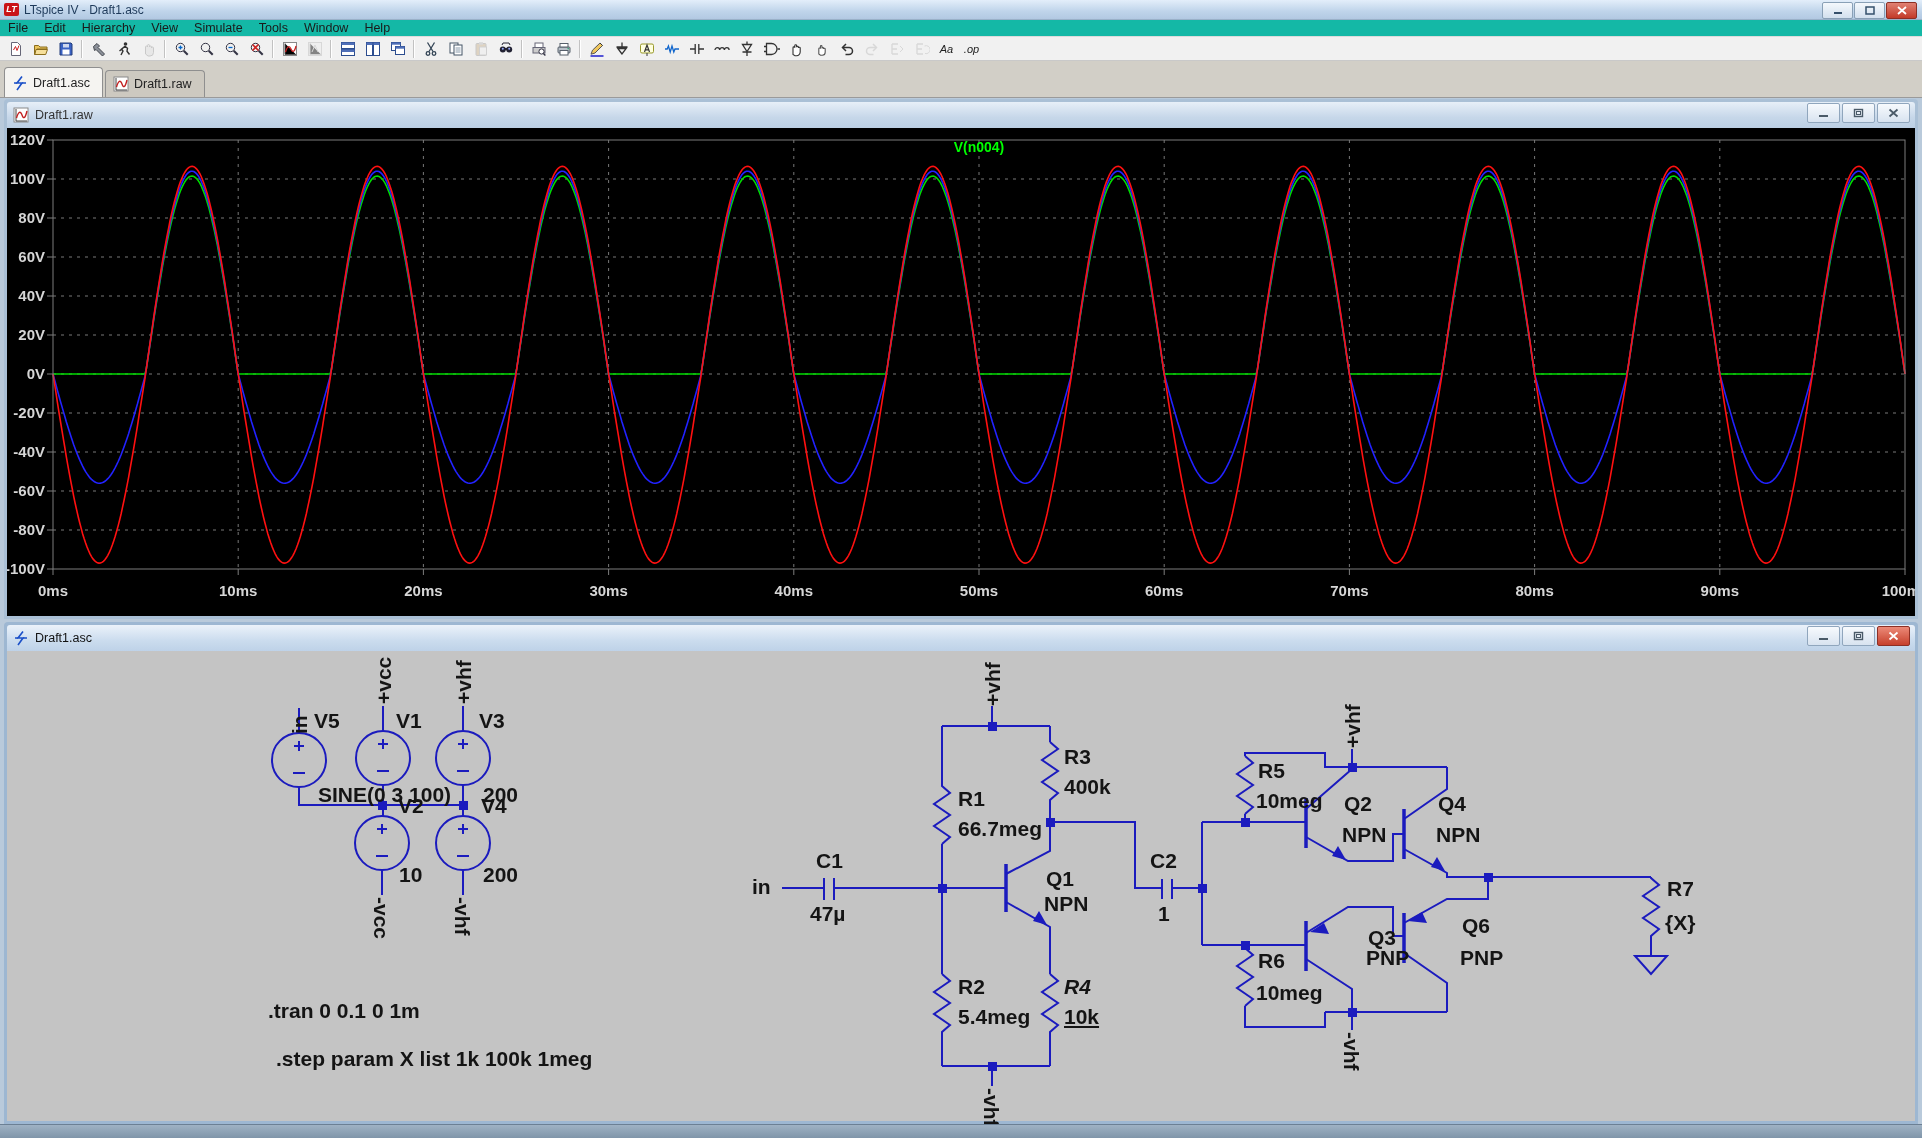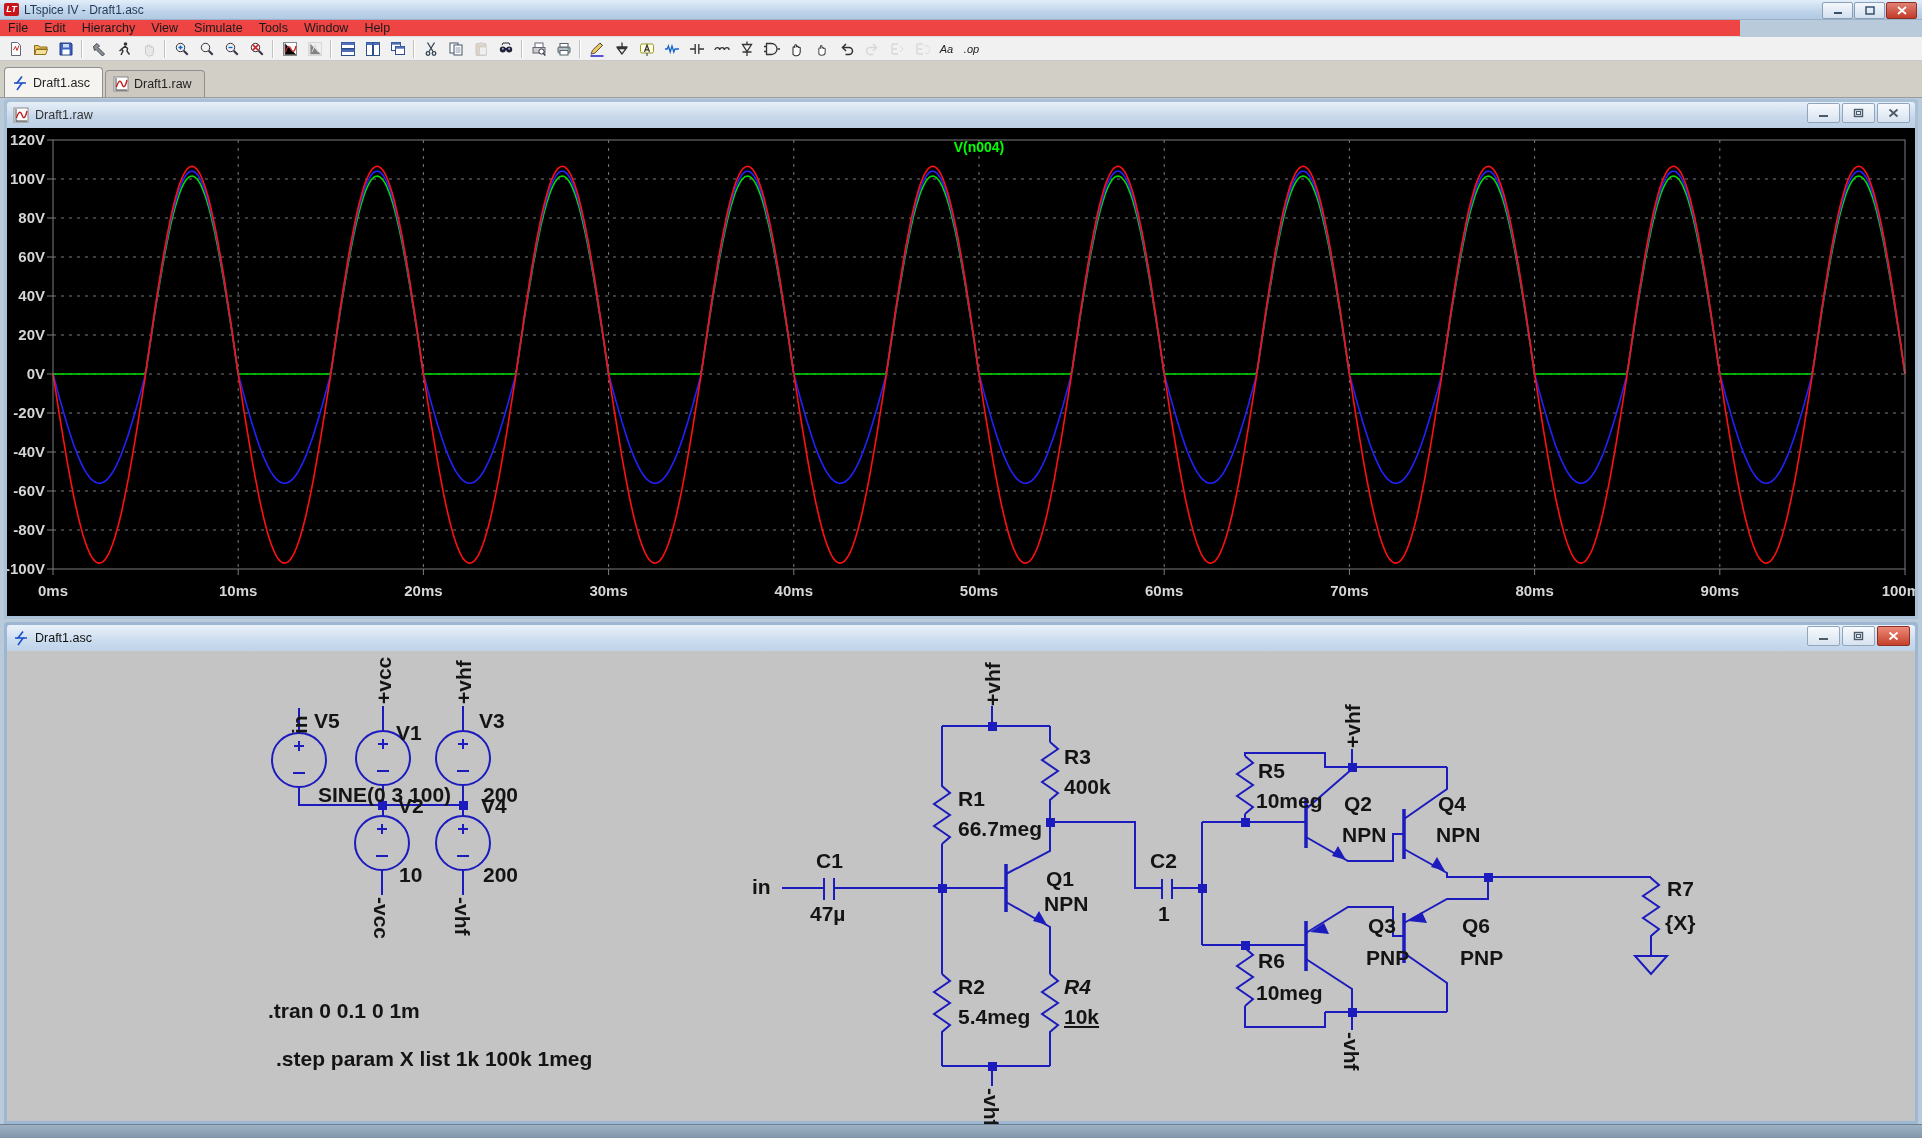--- a/index.html
+++ b/index.html
@@ -9,21 +9,21 @@
   .titlebar{position:absolute;left:0;top:0;width:1922px;height:19px;
     background:linear-gradient(#e3eefa,#bfd4ea 60%,#b2c9e2);display:flex;align-items:center;
     border-bottom:1px solid #9ab0c8;}
   .lt-logo{width:15px;height:13px;background:#c91418;color:#fff;font-weight:bold;font-style:italic;
     font-size:9px;line-height:13px;text-align:center;margin:0 5px 0 4px;border-radius:2px;}
   .titletext{font-size:12px;color:#1e3document;color:#1e3a5a;}
   .wbtns{position:absolute;right:5px;top:2px;display:flex;gap:1px;}
   .wbtn{width:29px;height:15px;border:1px solid #89a0b6;border-radius:2px;
     background:linear-gradient(#f4f8fc,#d3e0ee);display:flex;align-items:center;justify-content:center;}
   .wbtn.close{background:linear-gradient(#e08173,#c33a28);border-color:#8d2f24;}
-  .menubar{position:absolute;left:0;top:20px;width:1740px;height:16px;background:#ef4444;
+  .menubar{position:absolute;left:0;top:20px;width:1922px;height:16px;background:#14b8a6;
     border-bottom:1px solid #dcdcdc;display:flex;align-items:center;}
   .menuitem{font-size:12.5px;color:#1a1a1a;padding:0 8px;height:16px;line-height:16px;}
   .toolbar{position:absolute;left:0;top:37px;width:1922px;height:23px;background:#f1f1f1;
     border-bottom:1px solid #c9c9c9;display:flex;align-items:center;padding-left:3px;}
   .tbtn{width:23px;height:20px;display:flex;align-items:center;justify-content:center;border:1px solid transparent;}
   .tbtn.disabled{opacity:.45;}
   .tsep{width:1px;height:18px;background:#c2c2c2;margin:0 3px;border-right:1px solid #fff;}
   .tbtxt{font-size:11px;font-weight:normal;color:#222;font-style:italic;}
   
   .tabbar{position:absolute;left:0;top:61px;width:1922px;height:36px;background:#d2cfc7;
@@ -567,21 +567,21 @@
         <polygon points="1047,925 1033,921 1039,911"></polygon>
         <polygon points="1346,860 1332,856 1338,846"></polygon>
         <polygon points="1445,871 1431,867 1437,857"></polygon>
         <polygon points="1310,932 1324,923 1329,934"></polygon>
         <polygon points="1408,921 1422,912 1427,923"></polygon>
       </g>
     </svg>
     <div id="schlabels" style="position:absolute;left:0;top:0;width:1908px;height:470px;pointer-events:none;">
         <div class="schlabel" style="left: 307px; top: 59px;">V5</div>
         <div class="schlabel" style="left: 311px; top: 133px;">SINE(0 3 100)</div>
-        <div class="schlabel" style="left: 389px; top: 71px;">V1</div>
+        <div class="schlabel" style="left: 389px; top: 59px;">V1</div>
         <div class="schlabel" style="left: 472px; top: 59px;">V3</div>
         <div class="schlabel" style="left: 476px; top: 133px;">200</div>
         <div class="schlabel" style="left: 391px; top: 144px;">V2</div>
         <div class="schlabel" style="left: 392px; top: 213px;">10</div>
         <div class="schlabel" style="left: 474px; top: 144px;">V4</div>
         <div class="schlabel" style="left: 476px; top: 213px;">200</div>
         <div class="schlabel" style="left: 809px; top: 199px;">C1</div>
         <div class="schlabel" style="left: 803px; top: 252px;">47µ</div>
         <div class="schlabel" style="left: 951px; top: 137px;">R1</div>
         <div class="schlabel" style="left: 951px; top: 167px;">66.7meg</div>
@@ -596,21 +596,21 @@
         <div class="schlabel" style="left: 1143px; top: 199px;">C2</div>
         <div class="schlabel" style="left: 1151px; top: 252px;">1</div>
         <div class="schlabel" style="left: 1251px; top: 109px;">R5</div>
         <div class="schlabel" style="left: 1249px; top: 139px;">10meg</div>
         <div class="schlabel" style="left: 1251px; top: 299px;">R6</div>
         <div class="schlabel" style="left: 1249px; top: 331px;">10meg</div>
         <div class="schlabel" style="left: 1337px; top: 142px;">Q2</div>
         <div class="schlabel" style="left: 1335px; top: 173px;">NPN</div>
         <div class="schlabel" style="left: 1431px; top: 142px;">Q4</div>
         <div class="schlabel" style="left: 1429px; top: 173px;">NPN</div>
-        <div class="schlabel" style="left: 1361px; top: 264px;">Q3</div>
+        <div class="schlabel" style="left: 1361px; top: 276px;">Q3</div>
         <div class="schlabel" style="left: 1359px; top: 296px;">PNP</div>
         <div class="schlabel" style="left: 1455px; top: 264px;">Q6</div>
         <div class="schlabel" style="left: 1453px; top: 296px;">PNP</div>
         <div class="schlabel" style="left: 1660px; top: 227px;">R7</div>
         <div class="schlabel" style="left: 1658px; top: 261px;">{X}</div>
         <div class="schlabel vup" style="left: 282px; top: 83px;">in</div>
         <div class="schlabel vup" style="left: 366px; top: 53px;">+vcc</div>
         <div class="schlabel vup" style="left: 446px; top: 53px;">+vhf</div>
         <div class="schlabel vdn" style="left: 385px; top: 246px;">-vcc</div>
         <div class="schlabel vdn" style="left: 466px; top: 246px;">-vhf</div>

